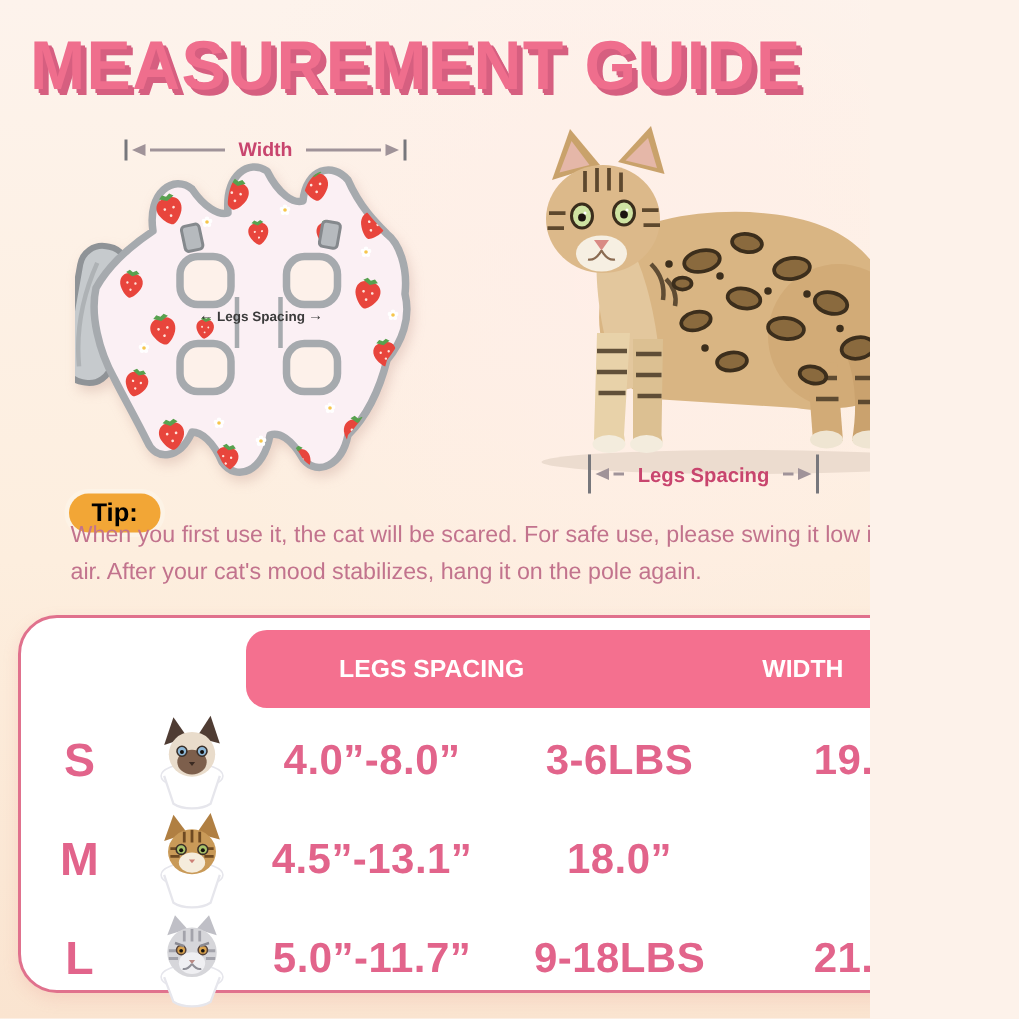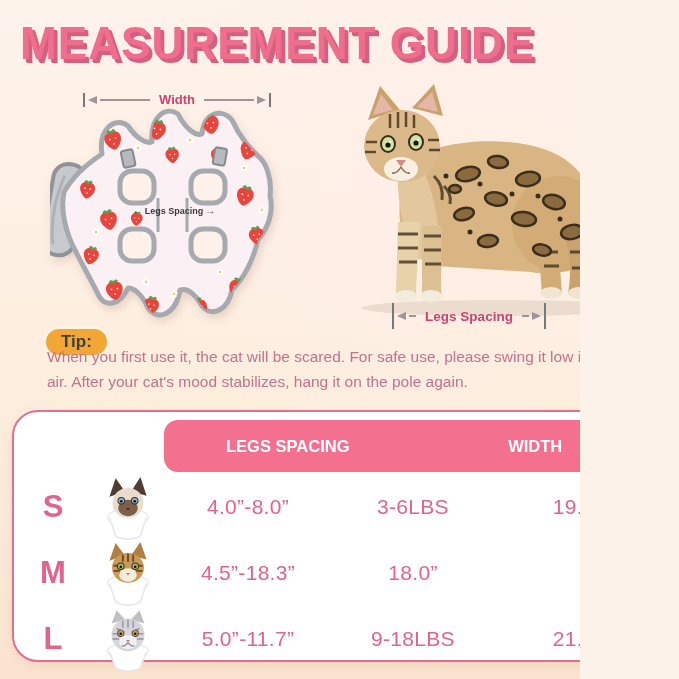--- a/index.html
+++ b/index.html
@@ -39,21 +39,21 @@
   .garment-legs-label{
     position:absolute;left:116px;top:205px;width:116px;
     display:flex;align-items:center;justify-content:center;gap:2px;
     font-size:9px;font-weight:bold;color:#3b3b3b;
   }
   .garment-legs-label .ar{font-size:10px;color:#3b3b3b;}
   .cat-svg{position:absolute;left:346px;top:84px;}
   
   .tip-badge{
     position:absolute;left:46px;top:329px;
-    background:#f2a636;color:#404040;font-weight:bold;font-size:17px;
+    background:#f2a636;color:#000000;font-weight:bold;font-size:17px;
     padding:3px 15px;border-radius:16px;
     box-shadow:0 0 0 3px #fdf3e6;
   }
   .tip-text{
     position:absolute;left:47px;top:344px;width:592px;
     font-size:15.5px;line-height:1.62;color:#c2738d;margin:0;
   }
   
   .card{
     position:absolute;left:12px;top:410px;width:653px;height:252px;
@@ -65,21 +65,21 @@
     background:#f4708f;border-radius:14px;display:flex;
   }
   .th{
     flex:1;display:flex;align-items:center;justify-content:center;
     color:#fff;font-weight:bold;font-size:16.5px;line-height:1.12;
     text-align:center;padding:0 22px;
   }
   .rows{position:absolute;left:2px;top:62px;right:2px;bottom:6px;display:grid;grid-template-rows:1fr 1fr 1fr;}
   .trow{display:grid;grid-template-columns:74px 76px 164px 166px 163px;align-items:center;justify-items:center;}
   .size{font-size:31px;font-weight:bold;color:#e2648b;}
-  .val{font-size:21px;font-weight:normal;color:#e2648b;letter-spacing:.3px;}
+  .val{font-size:28px;font-weight:bold;color:#e2648b;letter-spacing:.3px;}
 </style>
 </head>
 <body>
 
 <div class="stage">
 
   <h1 class="title">MEASUREMENT GUIDE</h1>
 
   <svg class="tape-icon" width="88" height="88" viewBox="0 0 88 88">
     <g transform="rotate(-10 44 44)">
@@ -323,21 +323,21 @@
           <g stroke="#6e4a22" stroke-width="1.8" fill="none">
             <path d="M27,14 v7 M32,13 v8 M37,14 v7 M18,25 h6 M18,30 h6 M40,25 h6 M40,30 h6"></path>
           </g>
           <ellipse cx="32" cy="34" rx="8.5" ry="6.5" fill="#f5ecdc"></ellipse>
           <circle cx="25" cy="25.5" r="3.2" fill="#a8c36a" stroke="#3a2f28"></circle>
           <circle cx="39" cy="25.5" r="3.2" fill="#a8c36a" stroke="#3a2f28"></circle>
           <circle cx="25" cy="26" r="1.3" fill="#14100d"></circle>
             <circle cx="39" cy="26" r="1.3" fill="#14100d"></circle>
           <path d="M30,32 L34,32 L32,34.5 Z" fill="#cd8077"></path>
         </svg>
-        <div class="val">4.5”-18.3”</div>
+        <div class="val">4.5”-13.1”</div>
         <div class="val">18.0”</div>
       </div>
 
       <div class="trow">
         <div class="size">L</div>
         <svg width="66" height="66" viewBox="0 0 64 64">
           <ellipse cx="32" cy="44" rx="20" ry="8" fill="#fff" stroke="#e6e6ec"></ellipse>
           <path d="M14,44 L20,60 C26,64 38,64 44,60 L50,44" fill="#fff" stroke="#e6e6ec" stroke-width="1.5"></path>
           <path d="M16,17 L21,4 L29,13 Z" fill="#bfbfc6"></path>
           <path d="M35,13 L43,4 L48,17 Z" fill="#bfbfc6"></path>

